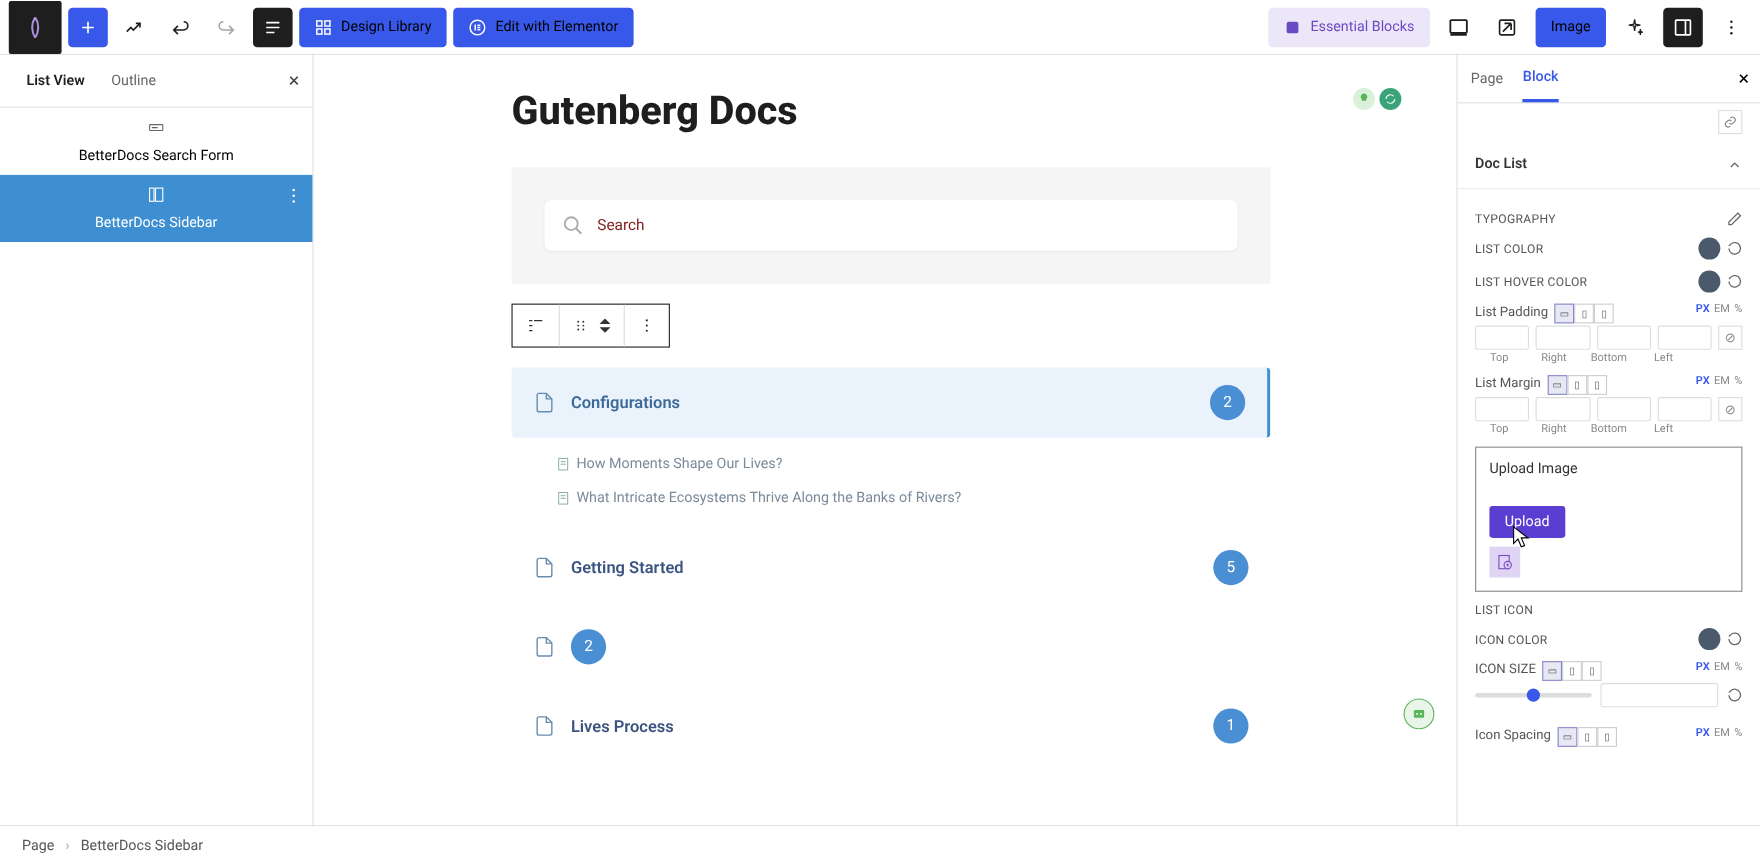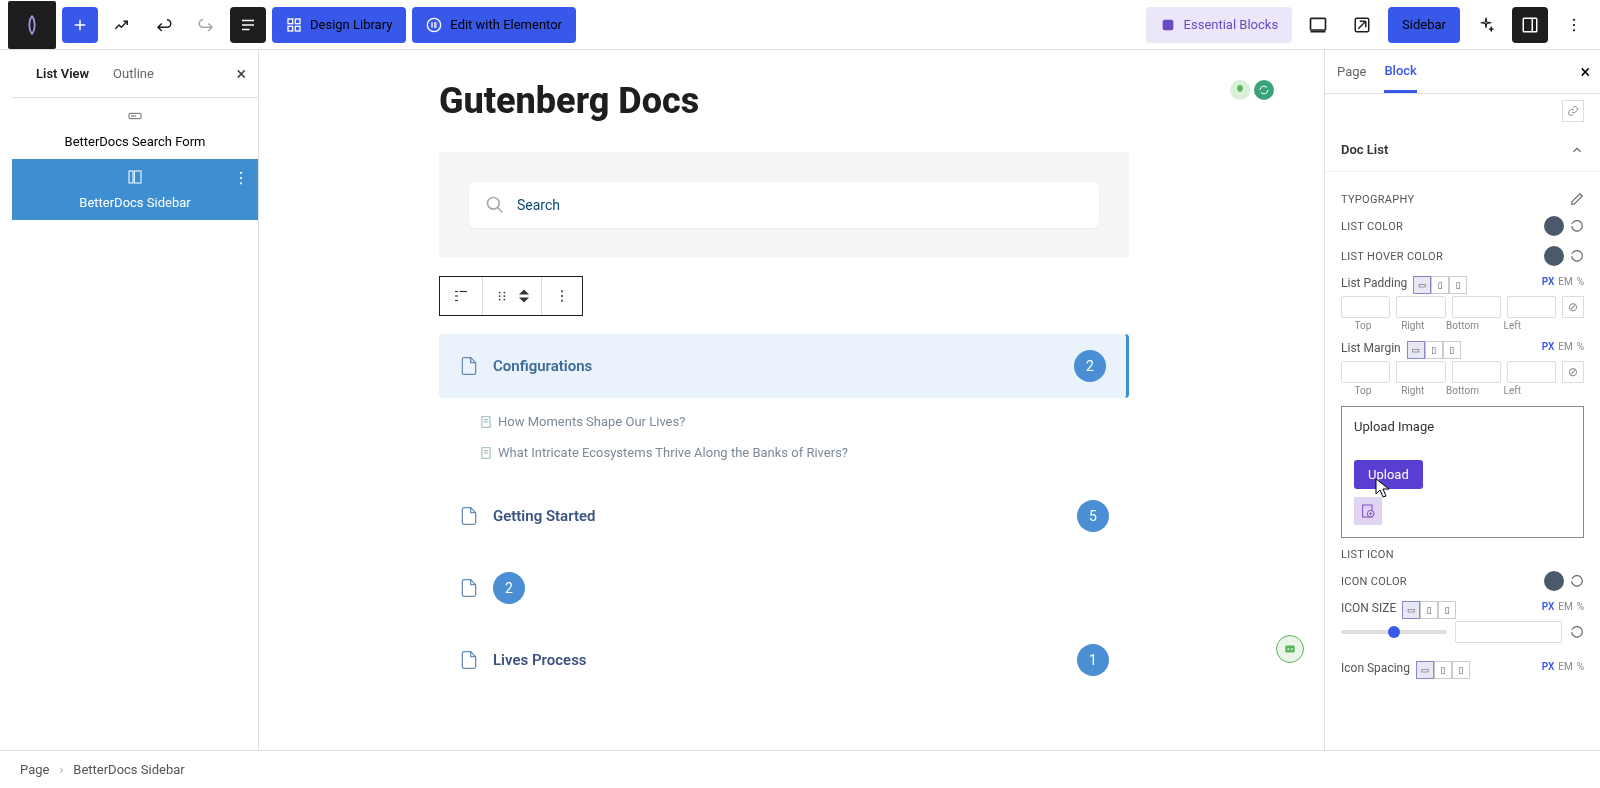--- a/index.html
+++ b/index.html
@@ -14,37 +14,37 @@
 .icon-btn { width: 36px; height: 36px; display: flex; align-items: center; justify-content: center; border-radius: 4px; cursor: pointer; color: #1e1e1e; }
 .icon-btn.blue { background: #3858e9; color: #fff; }
 .icon-btn.dark { background: #1e1e1e; color: #fff; }
 .pill-btn { height: 36px; padding: 0 14px; display: flex; align-items: center; gap: 8px; border-radius: 4px; font-size: 13px; cursor: pointer; }
 .pill-btn.blue { background: #3858e9; color: #000000; }
 .pill-btn.lavender { background: #ece6f9; color: #6a4ac3; }
 .pill-btn svg { width: 16px; height: 16px; }
 
 
 .main { display: flex; height: 700px; }
-.left-panel { width: 259px; border-right: 1px solid #e0e0e0; background: #fff; padding-left: 12px; }
+.left-panel { width: 285px; border-right: 1px solid #e0e0e0; background: #fff; }
 .panel-tabs { display: flex; align-items: center; border-bottom: 1px solid #e0e0e0; height: 48px; padding: 0 12px; position: relative; }
 .panel-tab { padding: 0 12px; font-size: 13px; color: #666; cursor: pointer; height: 100%; display:flex; align-items:center;}
 .panel-tab.active { color: #1e1e1e; font-weight: 600; }
 .panel-close { position: absolute; right: 12px; font-size: 18px; color: #444; cursor: pointer; }
 .tree-item { display: flex; align-items: center; padding: 10px 14px; gap: 10px; font-size: 13px; flex-direction: column; }
 .tree-item.selected { background: #3d8fd1; color: #fff; position: relative; }
 .tree-item.selected .tree-more { position: absolute; right: 8px; }
 .tree-icon { width: 20px; display:flex; justify-content:center; }
 
 
 .canvas { flex: 1; padding: 30px 0 0 40px; overflow: auto; position: relative; }
 .page-title { font-size: 36px; font-weight: 800; color: #1e1e1e; margin-left: 140px; margin-bottom: 30px; }
 .page-badges { position: absolute; right: 50px; top: 30px; display: flex; gap: 4px; }
 .badge-circle { width: 20px; height: 20px; border-radius: 50%; display:flex; align-items:center; justify-content:center; font-size:11px; }
 .search-band { width: 690px; margin-left:140px; background: #f5f5f5; padding: 30px; border-radius: 2px; margin-bottom: 18px;}
-.search-input { background: #fff; height: 46px; border-radius: 6px; display: flex; align-items: center; padding: 0 16px; gap: 12px; color: #0c4a6e; font-size: 14px; box-shadow: 0 1px 2px rgba(0,0,0,0.05); text-align: center; }
+.search-input { background: #fff; height: 46px; border-radius: 6px; display: flex; align-items: center; padding: 0 16px; gap: 12px; color: #7f1d1d; font-size: 14px; box-shadow: 0 1px 2px rgba(0,0,0,0.05); text-align: center; }
 .block-toolbar { display: flex; border: 1px solid #1e1e1e; margin-left:140px; width: fit-content; margin-bottom: 18px; }
 .block-toolbar-cell { padding: 10px 12px; border-right: 1px solid #ddd; display:flex; align-items:center; gap:4px; }
 .block-toolbar-cell:last-child { border-right: none; }
 .doc-row { width: 690px; margin-left:140px; display: flex; align-items: center; padding: 16px 20px; gap: 14px; border-radius: 4px; cursor:pointer; margin-bottom: 8px;}
 .doc-row.active-row { background: #eaf2fc; border-right: 3px solid #3d8fd1; }
 .doc-row .doc-title { flex: 1; font-size: 15px; font-weight: 600; color: #3b5381; }
 .doc-row.active-row .doc-title { color: #3d6a99; }
 .count-badge { width: 32px; height: 32px; border-radius: 50%; background: #4a8fd4; color: #fff; display:flex; align-items:center; justify-content:center; font-size:14px; }
 .doc-sub { margin-left: 180px; padding: 8px 0; display: flex; align-items:flex-end; gap: 5px; font-size: 13px; color: #7a8a99; }
 .doc-sub svg { width:14px; height:14px; }
@@ -161,21 +161,21 @@
           <line x1="3" y1="20" x2="21" y2="20"></line>
         </svg>
     </div>
     <div class="icon-btn">
       <svg width="18" height="18" viewBox="0 0 24 24" fill="none" stroke="#1e1e1e" stroke-width="2">
           <path d="M7 17 L17 7 M17 7 H9 M17 7 V15"></path>
           <rect x="3" y="3" width="18" height="18" rx="2" fill="none"></rect>
         </svg>
     </div>
     <div class="pill-btn blue">
-      <span>Sidebar</span>
+      <span>Image</span>
     </div>
     <div class="icon-btn">
       <svg width="18" height="18" viewBox="0 0 24 24" fill="none" stroke="#1e1e1e" stroke-width="1.5">
           <path d="M12 2 L13 8 L19 9 L13 10 L12 16 L11 10 L5 9 L11 8 Z"></path>
           <path d="M19 14 L19.5 17 L22 17.5 L19.5 18 L19 21 L18.5 18 L16 17.5 L18.5 17 Z"></path>
         </svg>
     </div>
     <div class="icon-btn dark">
       <svg width="18" height="18" viewBox="0 0 24 24" fill="none" stroke="white" stroke-width="2">
           <rect x="3" y="3" width="18" height="18" rx="1"></rect>

